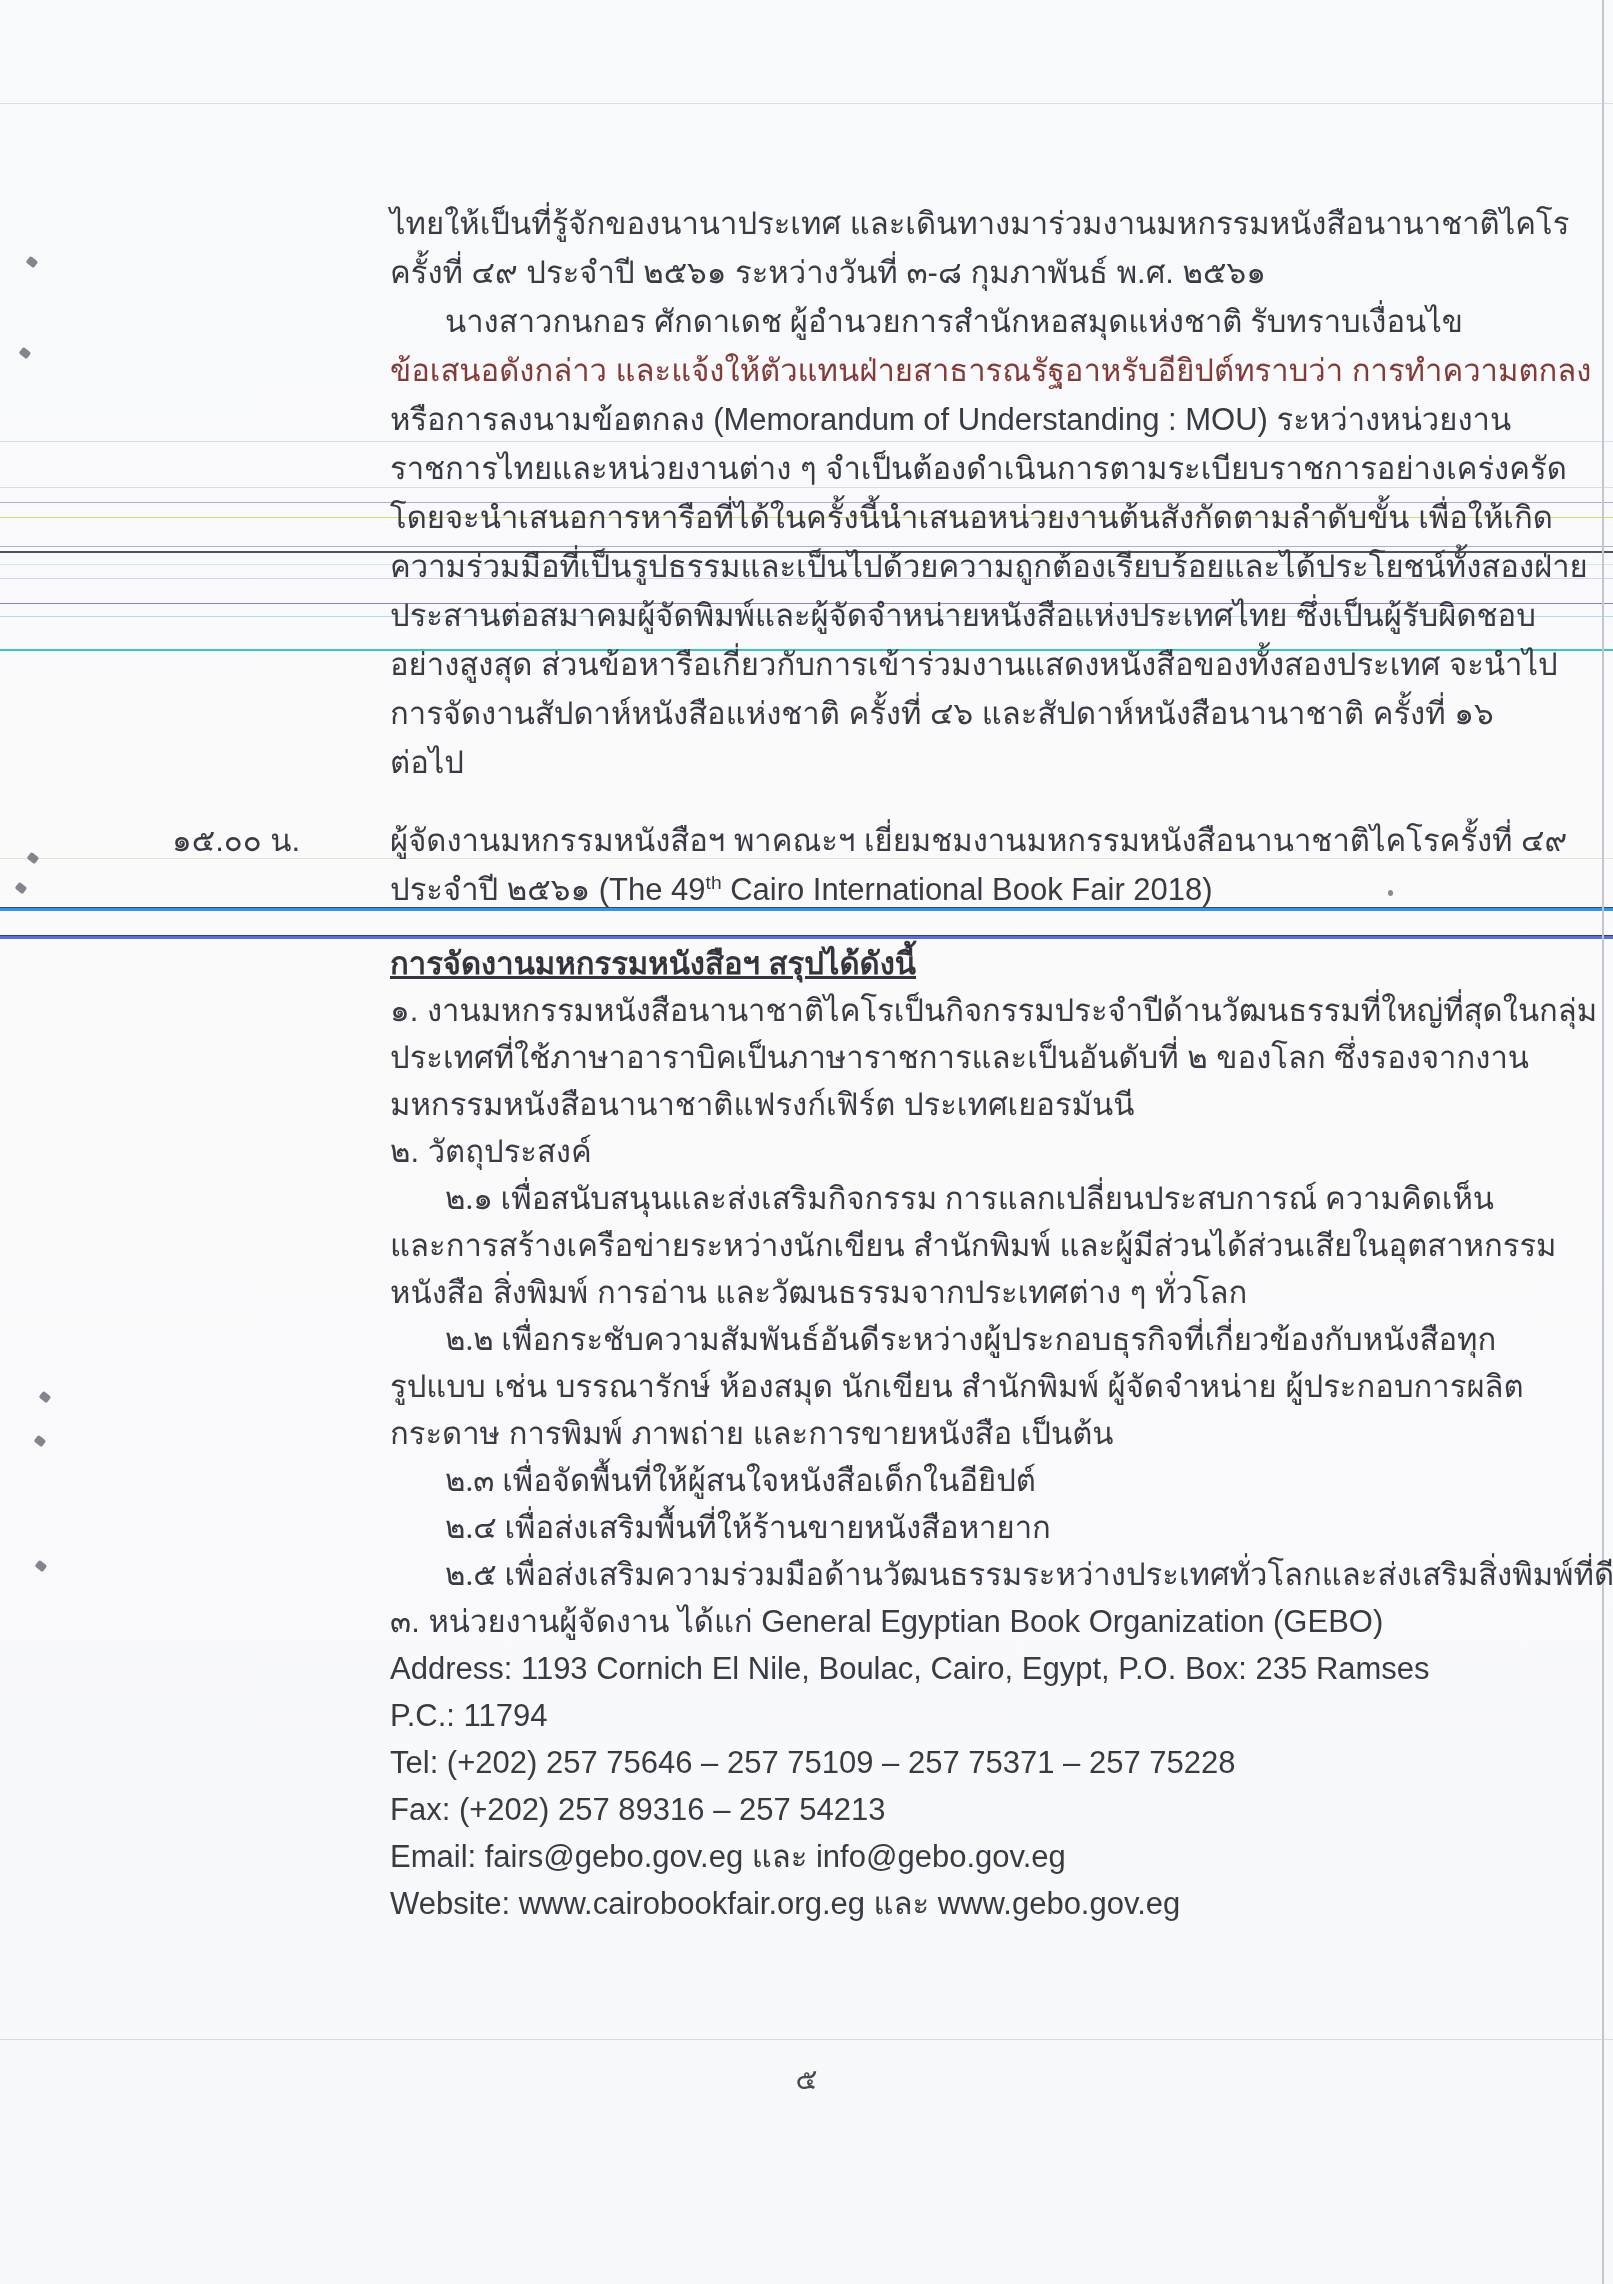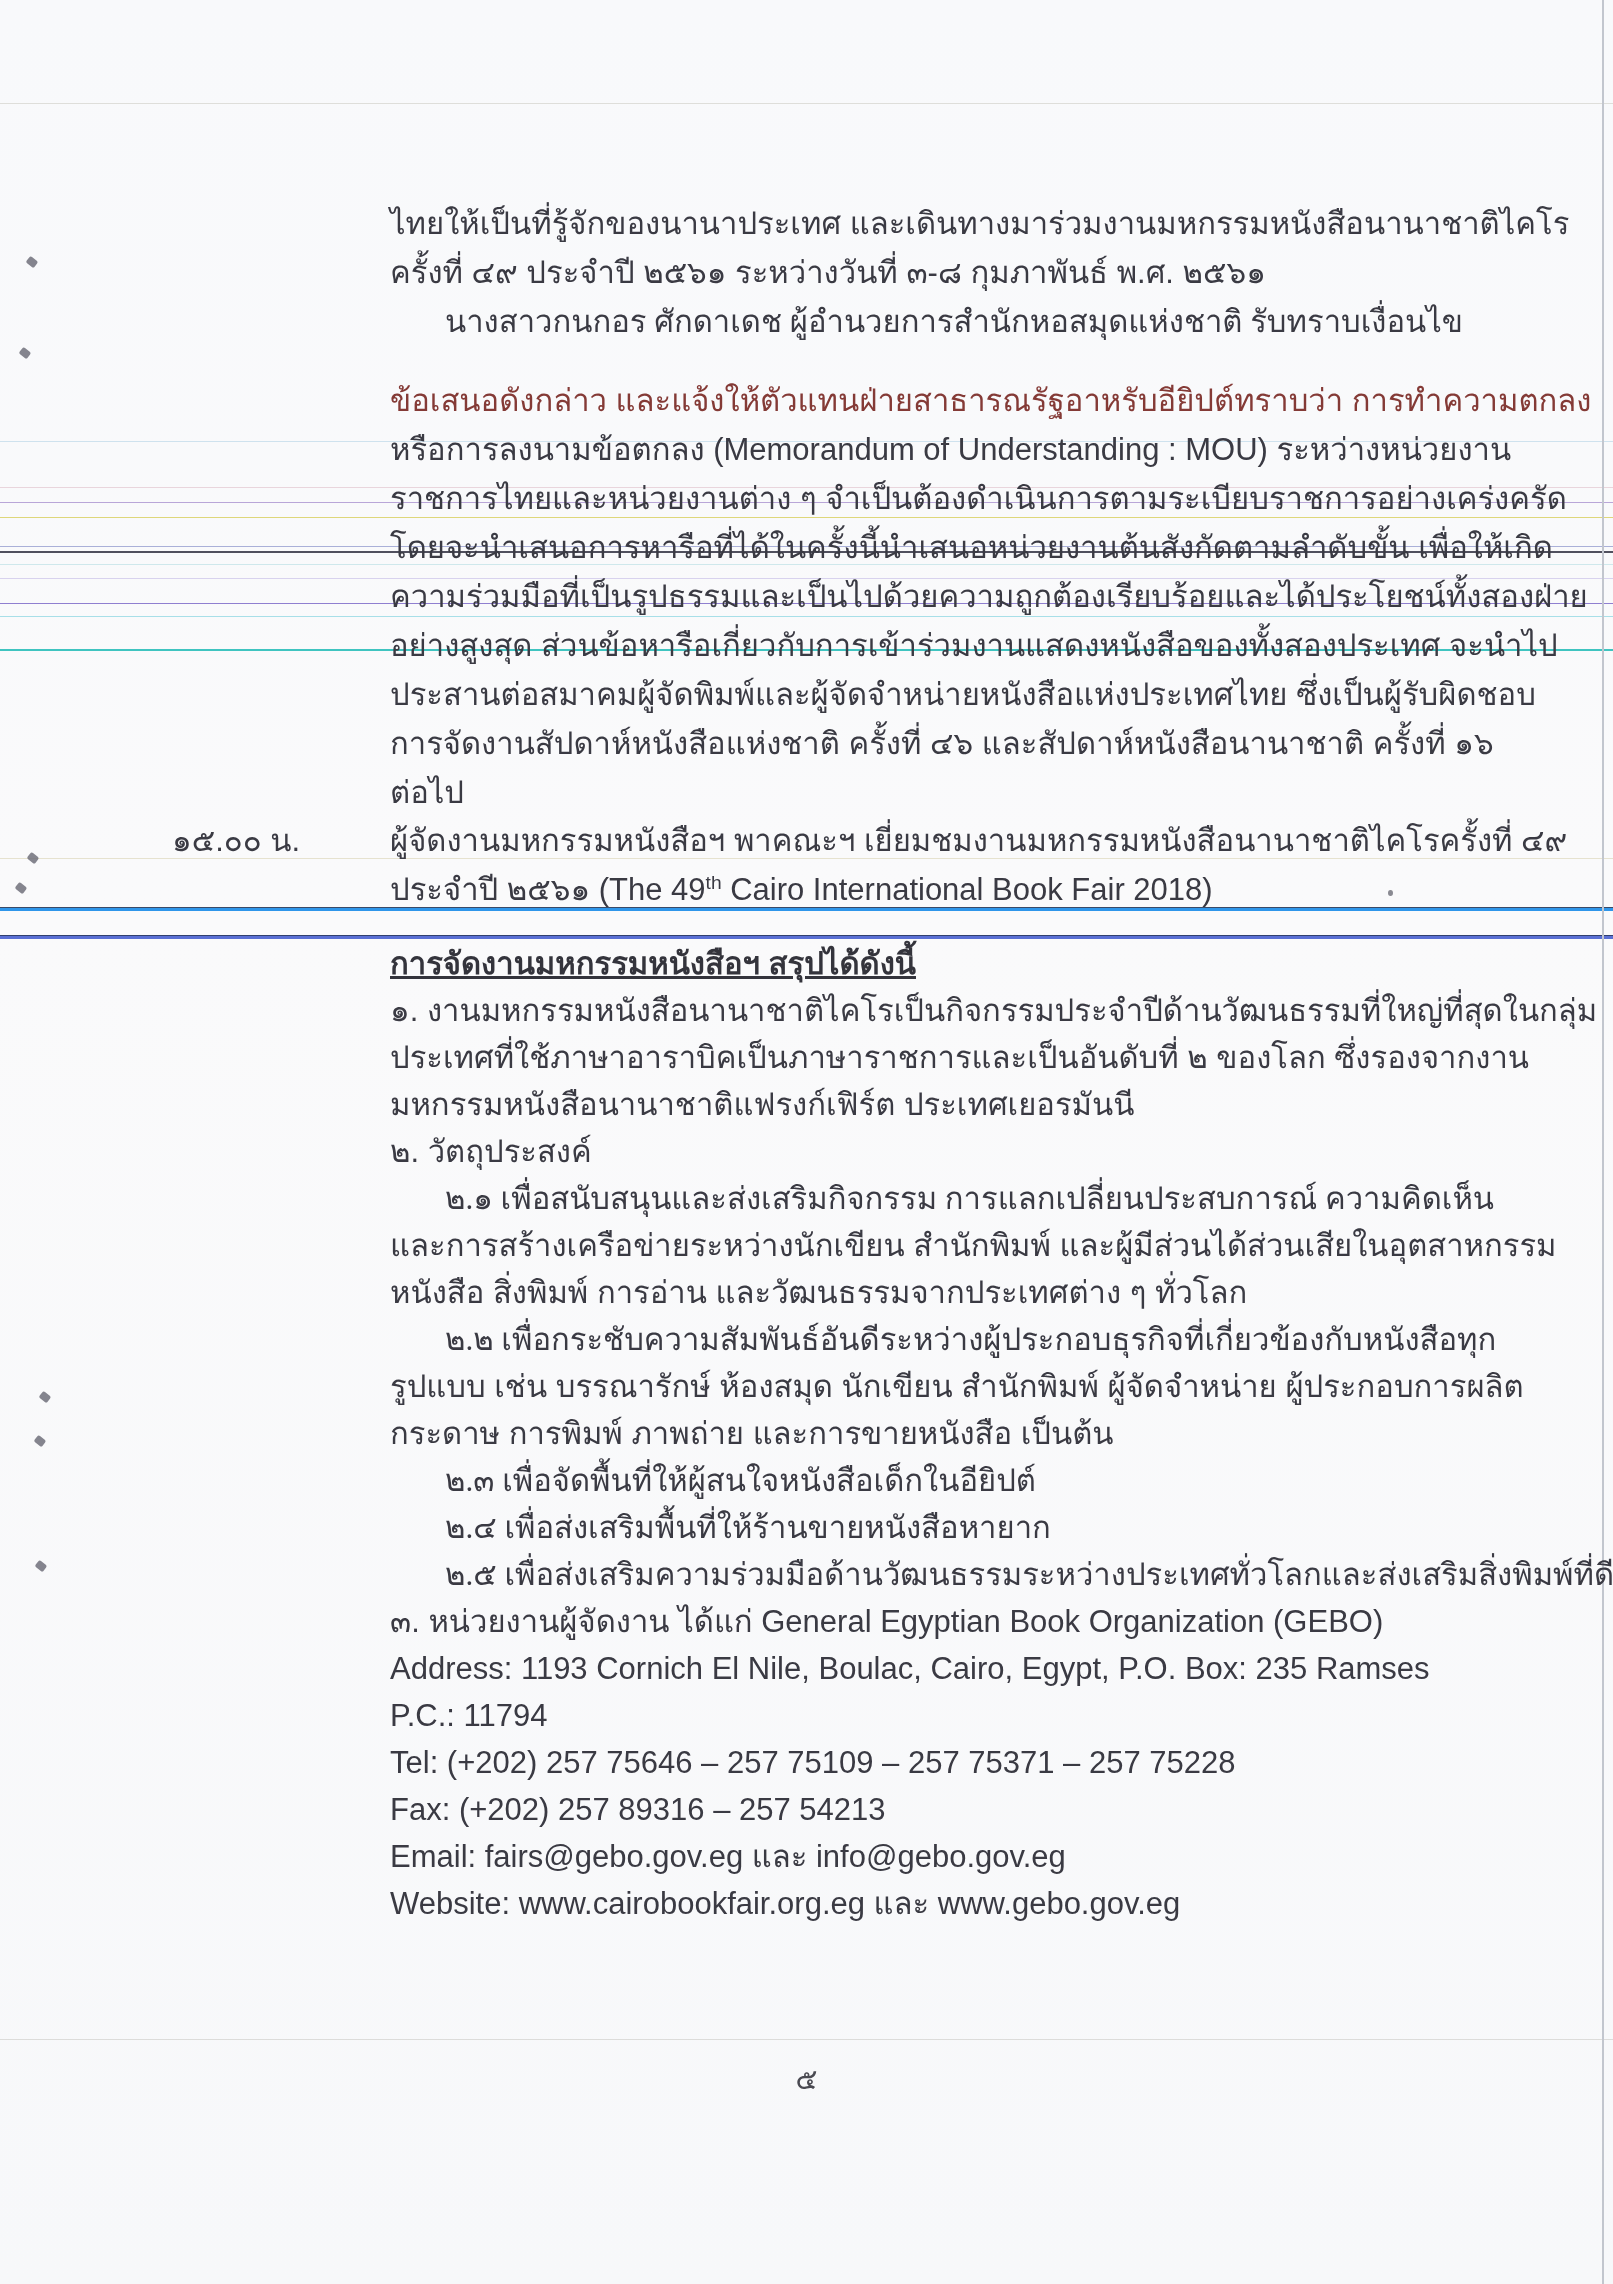--- a/index.html
+++ b/index.html
@@ -11,21 +11,21 @@
     color:#3a3a43;
     overflow:hidden;
   }
   .block{position:absolute;left:390px;width:1098px;}
   .b-top{top:199px;}
   .b-sched{top:816px;}
   .b-sum{top:940px;}
   .line{height:49px;line-height:49px;font-size:31px;white-space:nowrap;}
   .b-sum .line{height:47px;line-height:47px;}
   .indent{padding-left:55px;font-family:Liberation Serif, serif;}
-  .tint-red{color:#843a36;margin-top:30px;}
+  .tint-red{color:#843a36;}
   .heading{font-weight:700;color:#34343c;text-decoration:underline;}
   .time-label{position:absolute;left:172px;top:816px;font-size:31px;line-height:49px;color:#3a3a43;}
   sup{font-size:0.62em;line-height:0;}
   .page-number{position:absolute;top:2056px;left:0;width:100%;text-align:center;font-size:29px;color:#4a4a52;}
   
   .hline{position:absolute;left:0;width:100%;pointer-events:none;}
   
   .vline{position:absolute;top:0;height:100%;width:2px;background:#c2c6ce;pointer-events:none;}
   .speck{position:absolute;width:9.8px;height:7.8px;background:#70707a;border-radius:2px;transform:rotate(38deg);opacity:.85;pointer-events:none;}
   .dot{position:absolute;width:4.9px;height:5.9px;background:#8a8a92;border-radius:50%;pointer-events:none;}
@@ -66,22 +66,22 @@
 
   <div class="block b-top">
     <div class="line">ไทยให้เป็นที่รู้จักของนานาประเทศ และเดินทางมาร่วมงานมหกรรมหนังสือนานาชาติไคโร</div>
     <div class="line">ครั้งที่ ๔๙ ประจำปี ๒๕๖๑ ระหว่างวันที่ ๓-๘ กุมภาพันธ์ พ.ศ. ๒๕๖๑</div>
     <div class="line indent">นางสาวกนกอร ศักดาเดช ผู้อำนวยการสำนักหอสมุดแห่งชาติ รับทราบเงื่อนไข</div>
     <div class="line tint-red">ข้อเสนอดังกล่าว และแจ้งให้ตัวแทนฝ่ายสาธารณรัฐอาหรับอียิปต์ทราบว่า การทำความตกลง</div>
     <div class="line">หรือการลงนามข้อตกลง (Memorandum of Understanding : MOU) ระหว่างหน่วยงาน</div>
     <div class="line">ราชการไทยและหน่วยงานต่าง ๆ จำเป็นต้องดำเนินการตามระเบียบราชการอย่างเคร่งครัด</div>
     <div class="line">โดยจะนำเสนอการหารือที่ได้ในครั้งนี้นำเสนอหน่วยงานต้นสังกัดตามลำดับขั้น เพื่อให้เกิด</div>
     <div class="line">ความร่วมมือที่เป็นรูปธรรมและเป็นไปด้วยความถูกต้องเรียบร้อยและได้ประโยชน์ทั้งสองฝ่าย</div>
+    <div class="line">ประสานต่อสมาคมผู้จัดพิมพ์และผู้จัดจำหน่ายหนังสือแห่งประเทศไทย ซึ่งเป็นผู้รับผิดชอบ</div>
     <div class="line">อย่างสูงสุด ส่วนข้อหารือเกี่ยวกับการเข้าร่วมงานแสดงหนังสือของทั้งสองประเทศ จะนำไป</div>
-    <div class="line">ประสานต่อสมาคมผู้จัดพิมพ์และผู้จัดจำหน่ายหนังสือแห่งประเทศไทย ซึ่งเป็นผู้รับผิดชอบ</div>
     <div class="line">การจัดงานสัปดาห์หนังสือแห่งชาติ ครั้งที่ ๔๖ และสัปดาห์หนังสือนานาชาติ ครั้งที่ ๑๖</div>
     <div class="line">ต่อไป</div>
   </div>
 
   <div class="time-label">๑๕.๐๐ น.</div>
   <div class="block b-sched">
     <div class="line">ผู้จัดงานมหกรรมหนังสือฯ พาคณะฯ เยี่ยมชมงานมหกรรมหนังสือนานาชาติไคโรครั้งที่ ๔๙</div>
     <div class="line"><span>ประจำปี ๒๕๖๑ (The 49</span><sup>th</sup><span> Cairo International Book Fair 2018)</span></div>
   </div>
 

